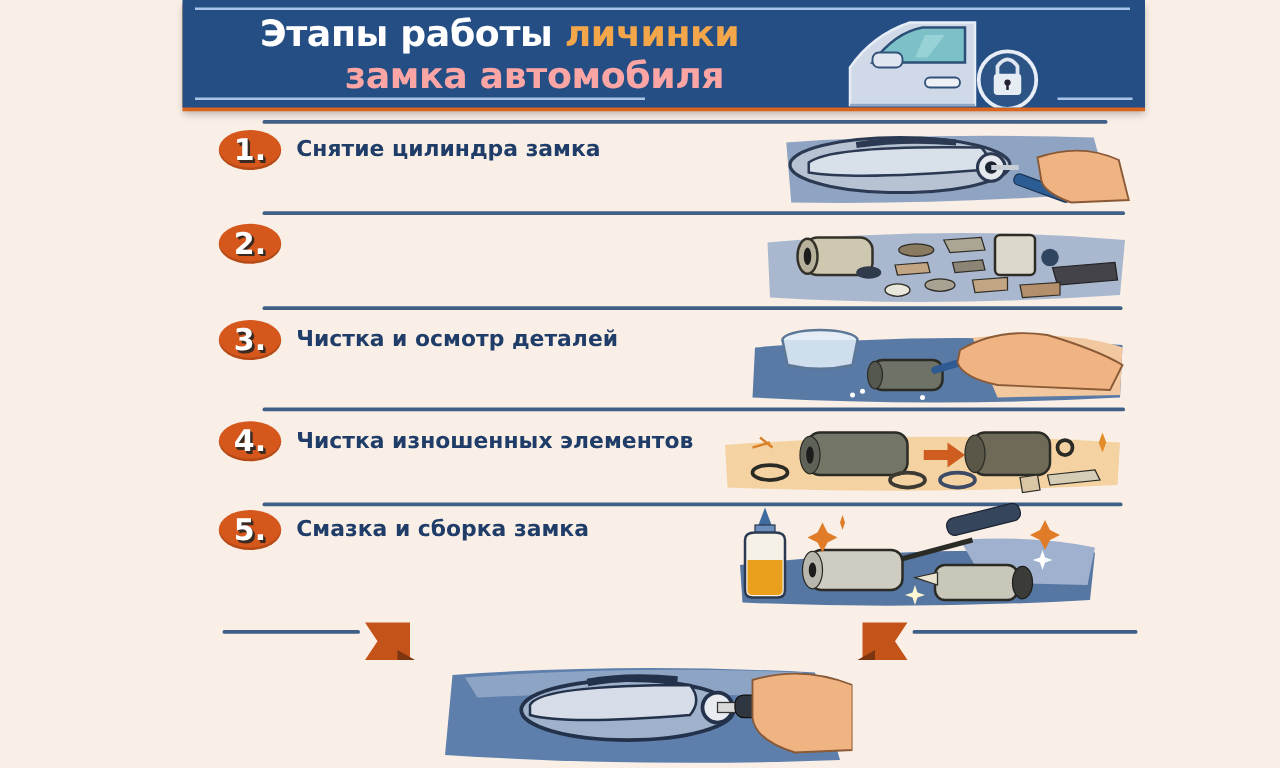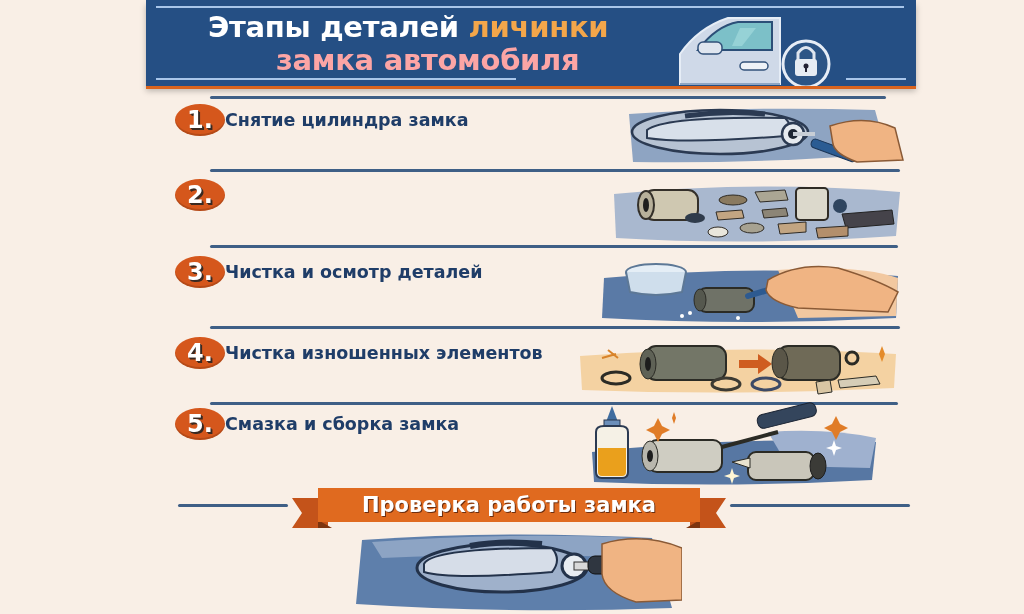--- a/index.html
+++ b/index.html
@@ -31,21 +31,21 @@
   
   .step { position:absolute; left:175px; height:34px; display:flex; align-items:center; }
   .badge {
     width:50px; height:32px; border-radius:50%;
     background:#d5571c; color:#fff; font-weight:bold; font-size:24px;
     display:flex; align-items:center; justify-content:center;
     text-shadow:1px 1px 0 #3a2a22, 2px 2px 0 #3a2a22;
     box-shadow: inset 0 -2px 0 rgba(0,0,0,0.15);
   }
   .step-label {
-    color:#1f3d68; font-weight:bold; font-size:17.5px; white-space:nowrap;
+    margin-left:12px; color:#1f3d68; font-weight:bold; font-size:17.5px; white-space:nowrap;
   }
 
   
   .illus { position:absolute; }
 
   
   .banner { position:absolute; left:292px; top:488px; width:434px; height:42px; }
   .banner-text {
     position:absolute; left:26px; top:0; width:382px; height:34px;
     background:#e06a1f; color:#fff; font-weight:bold; font-size:21px;
@@ -53,21 +53,21 @@
     text-shadow:1px 1px 0 #6b2e10;
   }
 </style>
 </head>
 <body>
 
 <div class="abs header">
   <div class="hline" style="left:10px; top:6px; width:748px;"></div>
   <div class="hline" style="left:10px; top:78px; width:360px;"></div>
   <div class="hline" style="left:700px; top:78px; width:60px;"></div>
-  <div class="title-line1"><span>Этапы деталей </span><span class="acc">личинки</span></div>
+  <div class="title-line1"><span>Этапы работы </span><span class="acc">личинки</span></div>
   <div class="title-line2">замка автомобиля</div>
   <svg class="car" width="240" height="80" viewBox="0 0 240 80">
     <path d="M12 78 L12 48 Q30 22 60 12 L108 12 L112 12 L112 78 Z" fill="#cfd9e8" stroke="#e6edf6" stroke-width="2"></path>
     <path d="M30 44 Q48 20 70 16 L104 16 L104 44 Z" fill="#7cc0c8" stroke="#2c4f78" stroke-width="2"></path>
     <path d="M72 22 L88 22 L74 40 L64 40 Z" fill="#a8dde0" opacity="0.6"></path>
     <rect x="30" y="36" width="24" height="12" rx="5" fill="#dfe6ef" stroke="#33527a" stroke-width="1.5"></rect>
     <rect x="72" y="56" width="28" height="8" rx="4" fill="#eef2f7" stroke="#33527a" stroke-width="1.5"></rect>
     <line x1="12" y1="78" x2="112" y2="78" stroke="#8fa6c4" stroke-width="2"></line>
     <circle cx="138" cy="58" r="23" fill="#2c5586" stroke="#e6edf6" stroke-width="3"></circle>
     <path d="M130 54 L130 47 Q138 36 146 47 L146 54" fill="none" stroke="#dfe6ef" stroke-width="3"></path>
@@ -192,21 +192,20 @@
 
 <div class="banner">
   <svg style="position:absolute; left:0; top:6px;" width="42" height="36" viewBox="0 0 42 36">
     <path d="M0 4 L36 4 L36 34 L0 34 L10 19 Z" fill="#c4531a"></path>
     <path d="M26 26 L40 34 L26 34 Z" fill="#7d3510"></path>
   </svg>
   <svg style="position:absolute; right:0; top:6px;" width="42" height="36" viewBox="0 0 42 36">
     <path d="M6 4 L42 4 L32 19 L42 34 L6 34 Z" fill="#c4531a"></path>
     <path d="M16 26 L2 34 L16 34 Z" fill="#7d3510"></path>
   </svg>
-  <div class="banner-text">Проверка работы замка</div>
 </div>
 
 <svg class="illus" style="left:352px; top:528px;" width="330" height="86" viewBox="0 0 330 86">
   <path d="M10 12 Q150 2 300 10 L320 80 Q160 86 4 76 Z" fill="#5e7fab"></path>
   <path d="M20 14 Q150 4 290 10 L292 30 Q150 24 30 30 Z" fill="#8da4c4"></path>
   <ellipse cx="150" cy="40" rx="85" ry="24" fill="#9fb1cb" stroke="#23324a" stroke-width="3"></ellipse>
   <path d="M72 36 Q80 20 200 20 Q210 32 200 44 Q100 52 72 44 Z" fill="#d6dde8" stroke="#23324a" stroke-width="2"></path>
   <path d="M118 18 Q150 12 190 16" stroke="#23324a" stroke-width="6" fill="none"></path>
   <circle cx="222" cy="38" r="12" fill="#e8ecf1" stroke="#23324a" stroke-width="3"></circle>
   <rect x="222" y="34" width="18" height="8" fill="#d9d9d9" stroke="#333"></rect>

